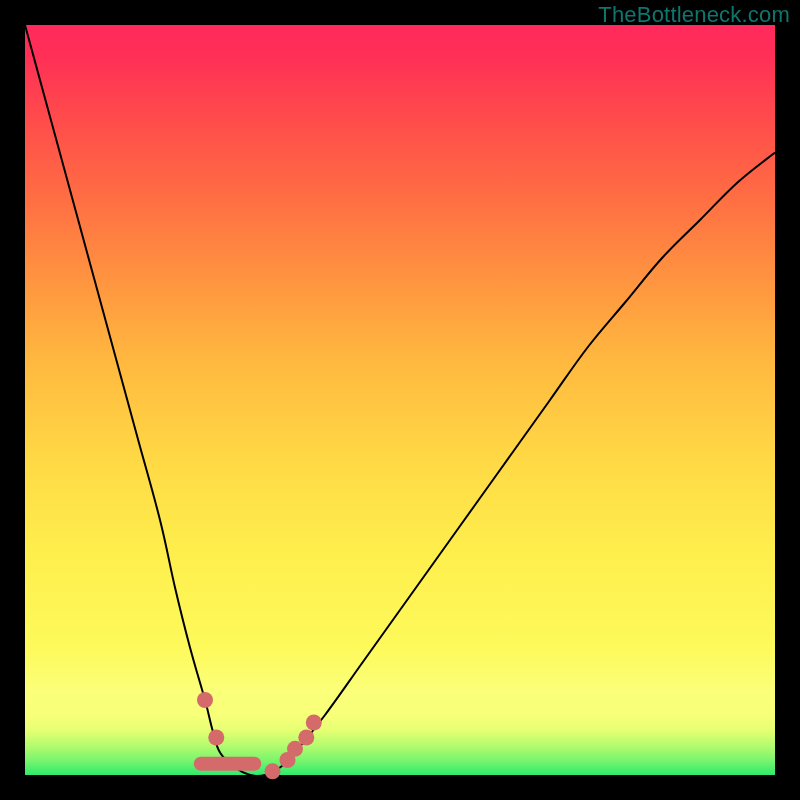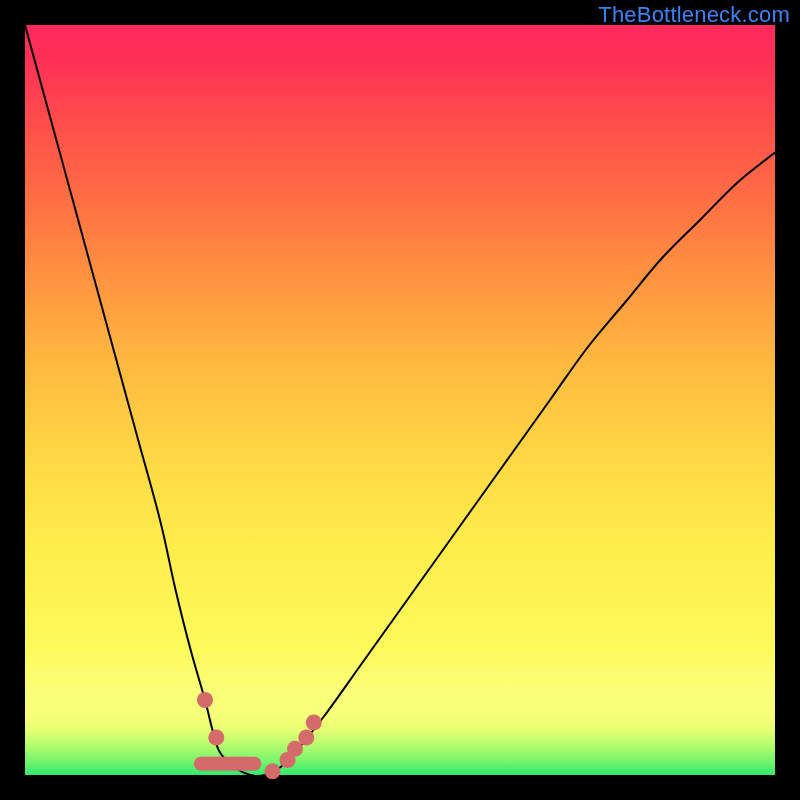--- a/index.html
+++ b/index.html
@@ -40,21 +40,21 @@
       #ff4a4c 88%,
       #ff2f57 96%,
       #ff2a5c 100%);
   }
   .watermark {
     position: absolute;
     top: 2px;
     right: 10px;
     font-size: 22px;
     font-weight: 500;
-    color: #3b82f6;
+    color: #0f766e;
     letter-spacing: 0.2px;
     z-index: 10;
   }
   svg.curve {
     position: absolute;
     left: 0;
     top: 0;
     width: 750px;
     height: 750px;
     overflow: visible;

